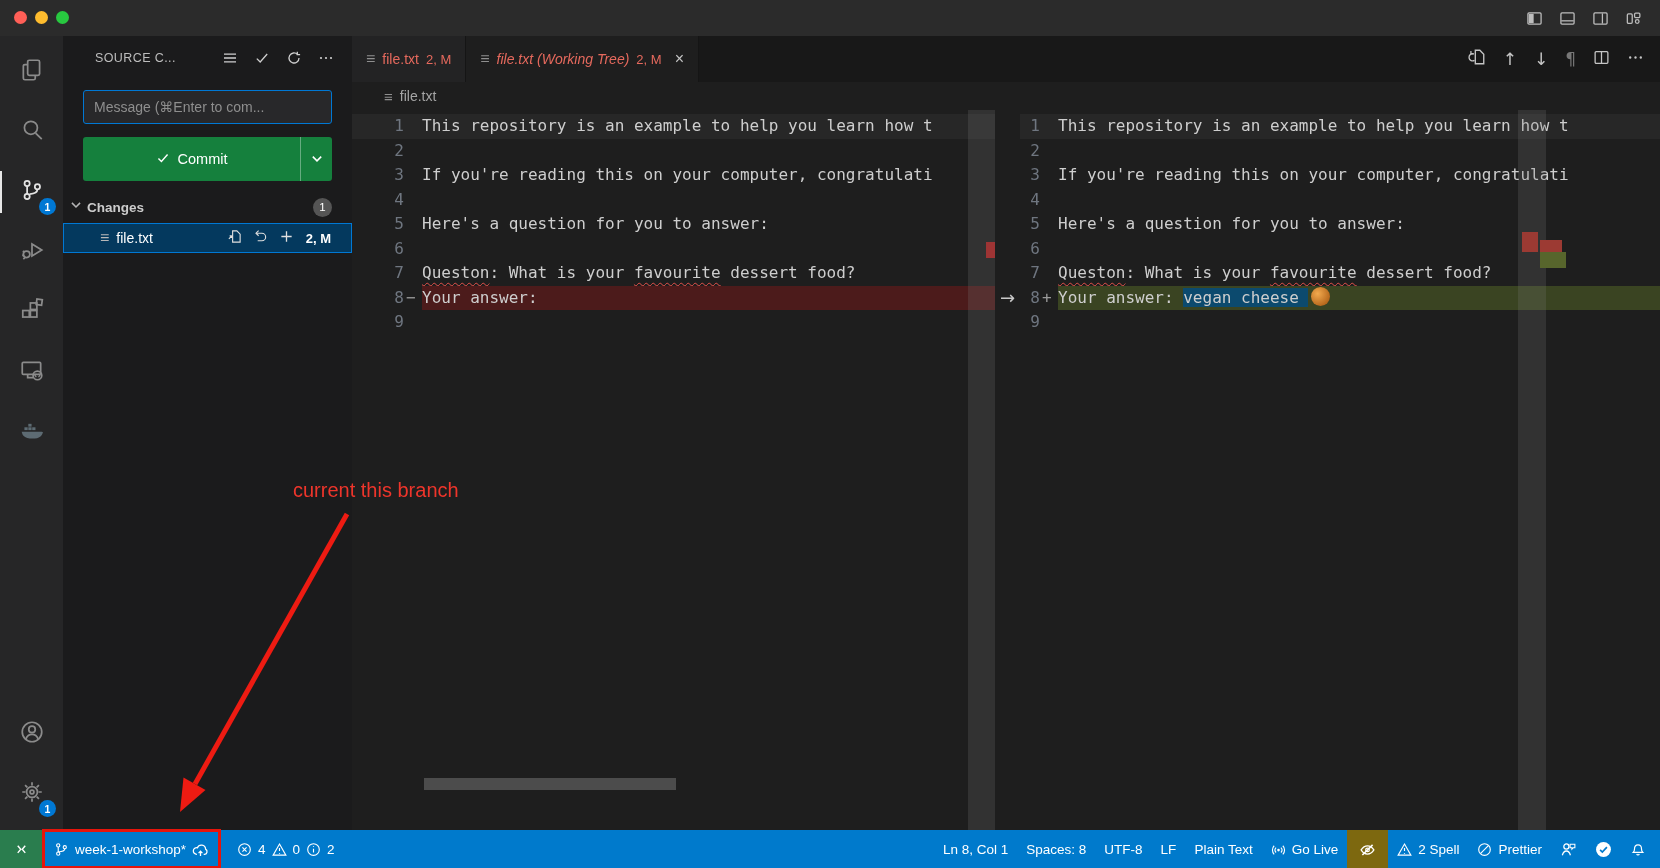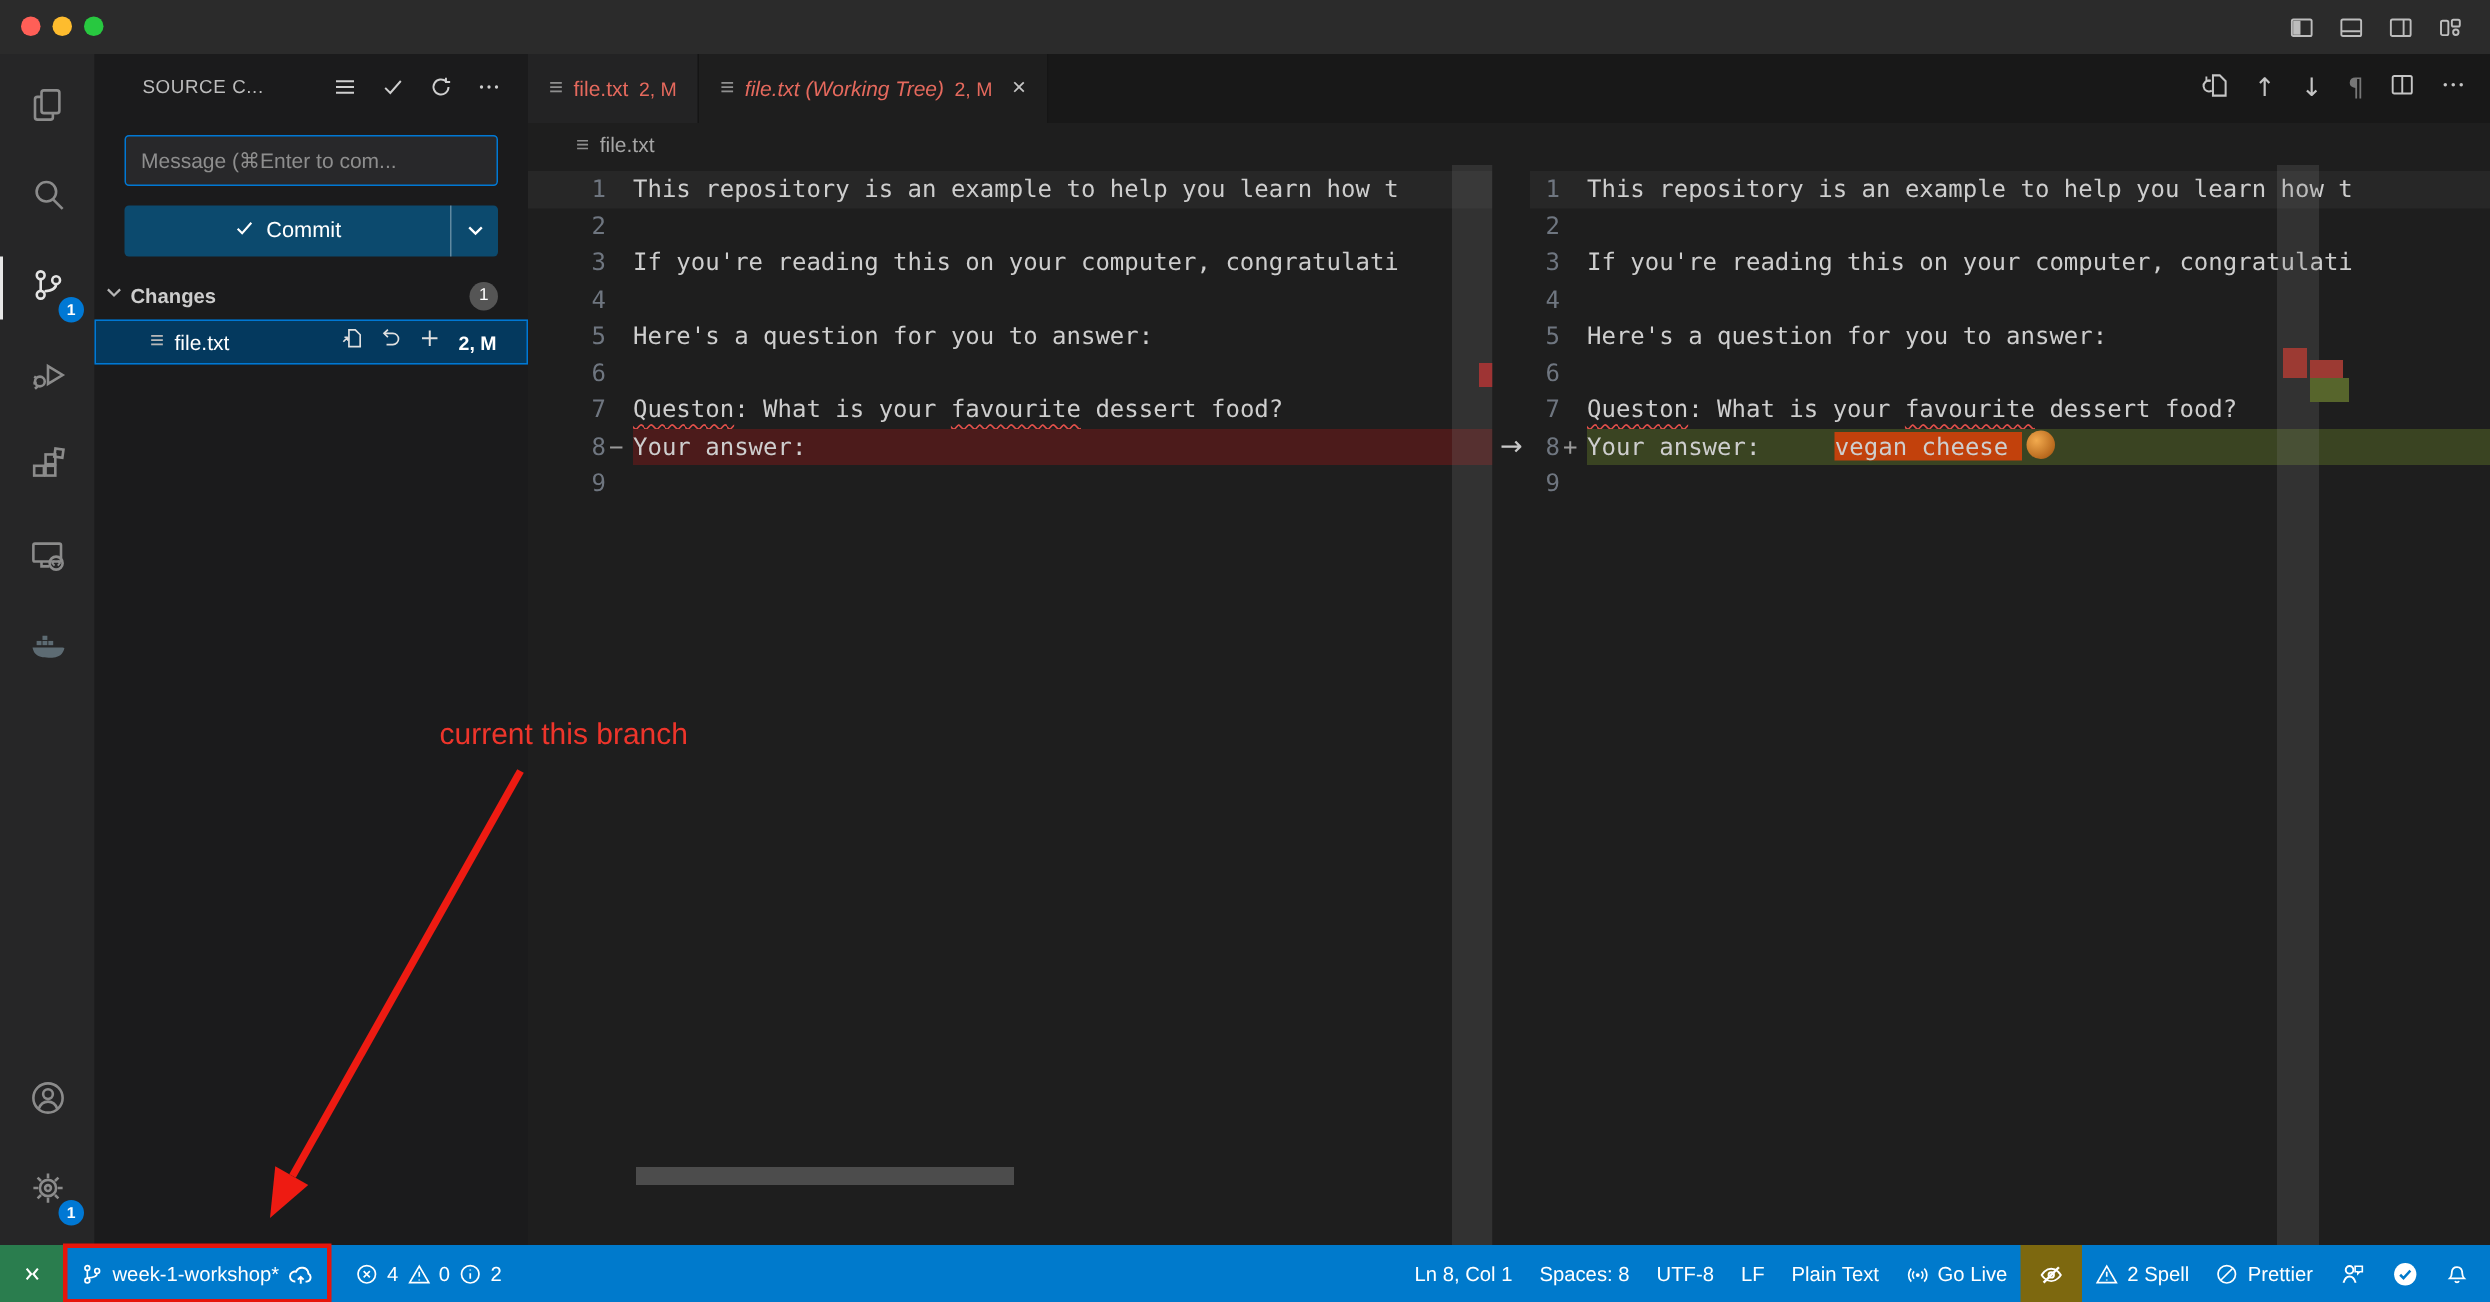--- a/index.html
+++ b/index.html
@@ -33,21 +33,21 @@
   
   .sidebar { width:289px; background:#1b1b1c; display:flex; flex-direction:column; }
   .sb-header { height:44px; display:flex; align-items:center; padding:0 18px 0 32px; color:#c3c3c3;gap:32px; }
   .sb-title { font-size:12.5px; letter-spacing:.4px; color:#bdbdbd; }
   .sb-tools { margin-left:auto; display:flex; gap:16px; color:#cfcfcf; align-items:center; }
   .sb-tools svg { display:block; }
   .msg-input { margin:10px 20px 0; width:249px; height:34px; background:#28282a; border:1px solid #0078d4;
                border-radius:3px; color:#cccccc; font-size:14px; padding:0 10px;
                font-family:"Liberation Sans","DejaVu Sans",sans-serif; }
   .msg-input::placeholder { color:#8e8e8e; }
-  .commit-btn { margin:13px 20px 0; width:249px; height:34px; background:#0c4a6e; border-radius:3px;
+  .commit-btn { margin:13px 20px 0; width:249px; height:44px; background:#15803d; border-radius:3px;
                 display:flex; align-items:center; color:#fff; font-size:14.5px; cursor:pointer; }
   .commit-main { flex:1; display:flex; align-items:center; justify-content:center; gap:8px; }
   .commit-drop { width:32px; height:100%; border-left:1px solid rgba(255,255,255,.35);
                  display:flex; align-items:center; justify-content:center; }
   .changes-row { margin-top:13px; height:26px; display:flex; align-items:center; padding:0 20px 0 6px; color:#cccccc; cursor:pointer; }
   .changes-label { font-size:13.5px; font-weight:700; margin-left:4px; }
   .count-badge { margin-left:auto; min-width:19px; height:19px; border-radius:10px; background:#555;
                  color:#fff; font-size:11.5px; display:flex; align-items:center; justify-content:center; padding:0 5px; }
   .file-row { margin-top:3px; height:30px; display:flex; align-items:center; background:#04395e;
               border:1px solid #0078d4; padding:0 20px 0 36px; color:#fff; cursor:pointer; }
@@ -83,21 +83,21 @@
   .lines { padding-top:4px; font-family:"DejaVu Sans Mono",monospace; font-size:16px; color:#cecece; }
   .line { display:flex; height:24.5px; line-height:24.5px; white-space:pre; }
   .line .ln { flex:none; text-align:right; color:#6f7680; }
   .pane-left .ln { width:52px; }
   .pane-right .ln { width:20px; }
   .line .sign { flex:none; width:18px; padding-left:2px; color:#9a9a9a; }
   .line .txt { flex:1; }
   .line.hl { background:rgba(255,255,255,.045); }
   .line.removed .txt { background:#4c1b1b; }
   .line.added .txt { background:#3a4422; }
-  .seg.ins { background:#c2410c;margin-left:40px; }
+  .seg.ins { background:#0c4a6e; }
   .seg.sq { text-decoration:underline; text-decoration-style:wavy; text-decoration-color:#e4504a;
             text-decoration-thickness:1px; text-underline-offset:4px; }
   .seg.emoji { display:inline-block; width:19px; height:19px; border-radius:50%;
                background:radial-gradient(circle at 35% 35%, #f2aa4e, #b96a1e 70%, #8a4d12);
                color:transparent; font-size:1px; vertical-align:-3px; margin-left:3px; overflow:hidden; }
 
   .vsb { position:absolute; top:0; bottom:0; width:27px; background:rgba(121,121,121,.22); }
   .pane-left .vsb { right:0; }
   .pane-right .vsb { left:498px; width:28px; }
   .ov-mark { position:absolute; }

